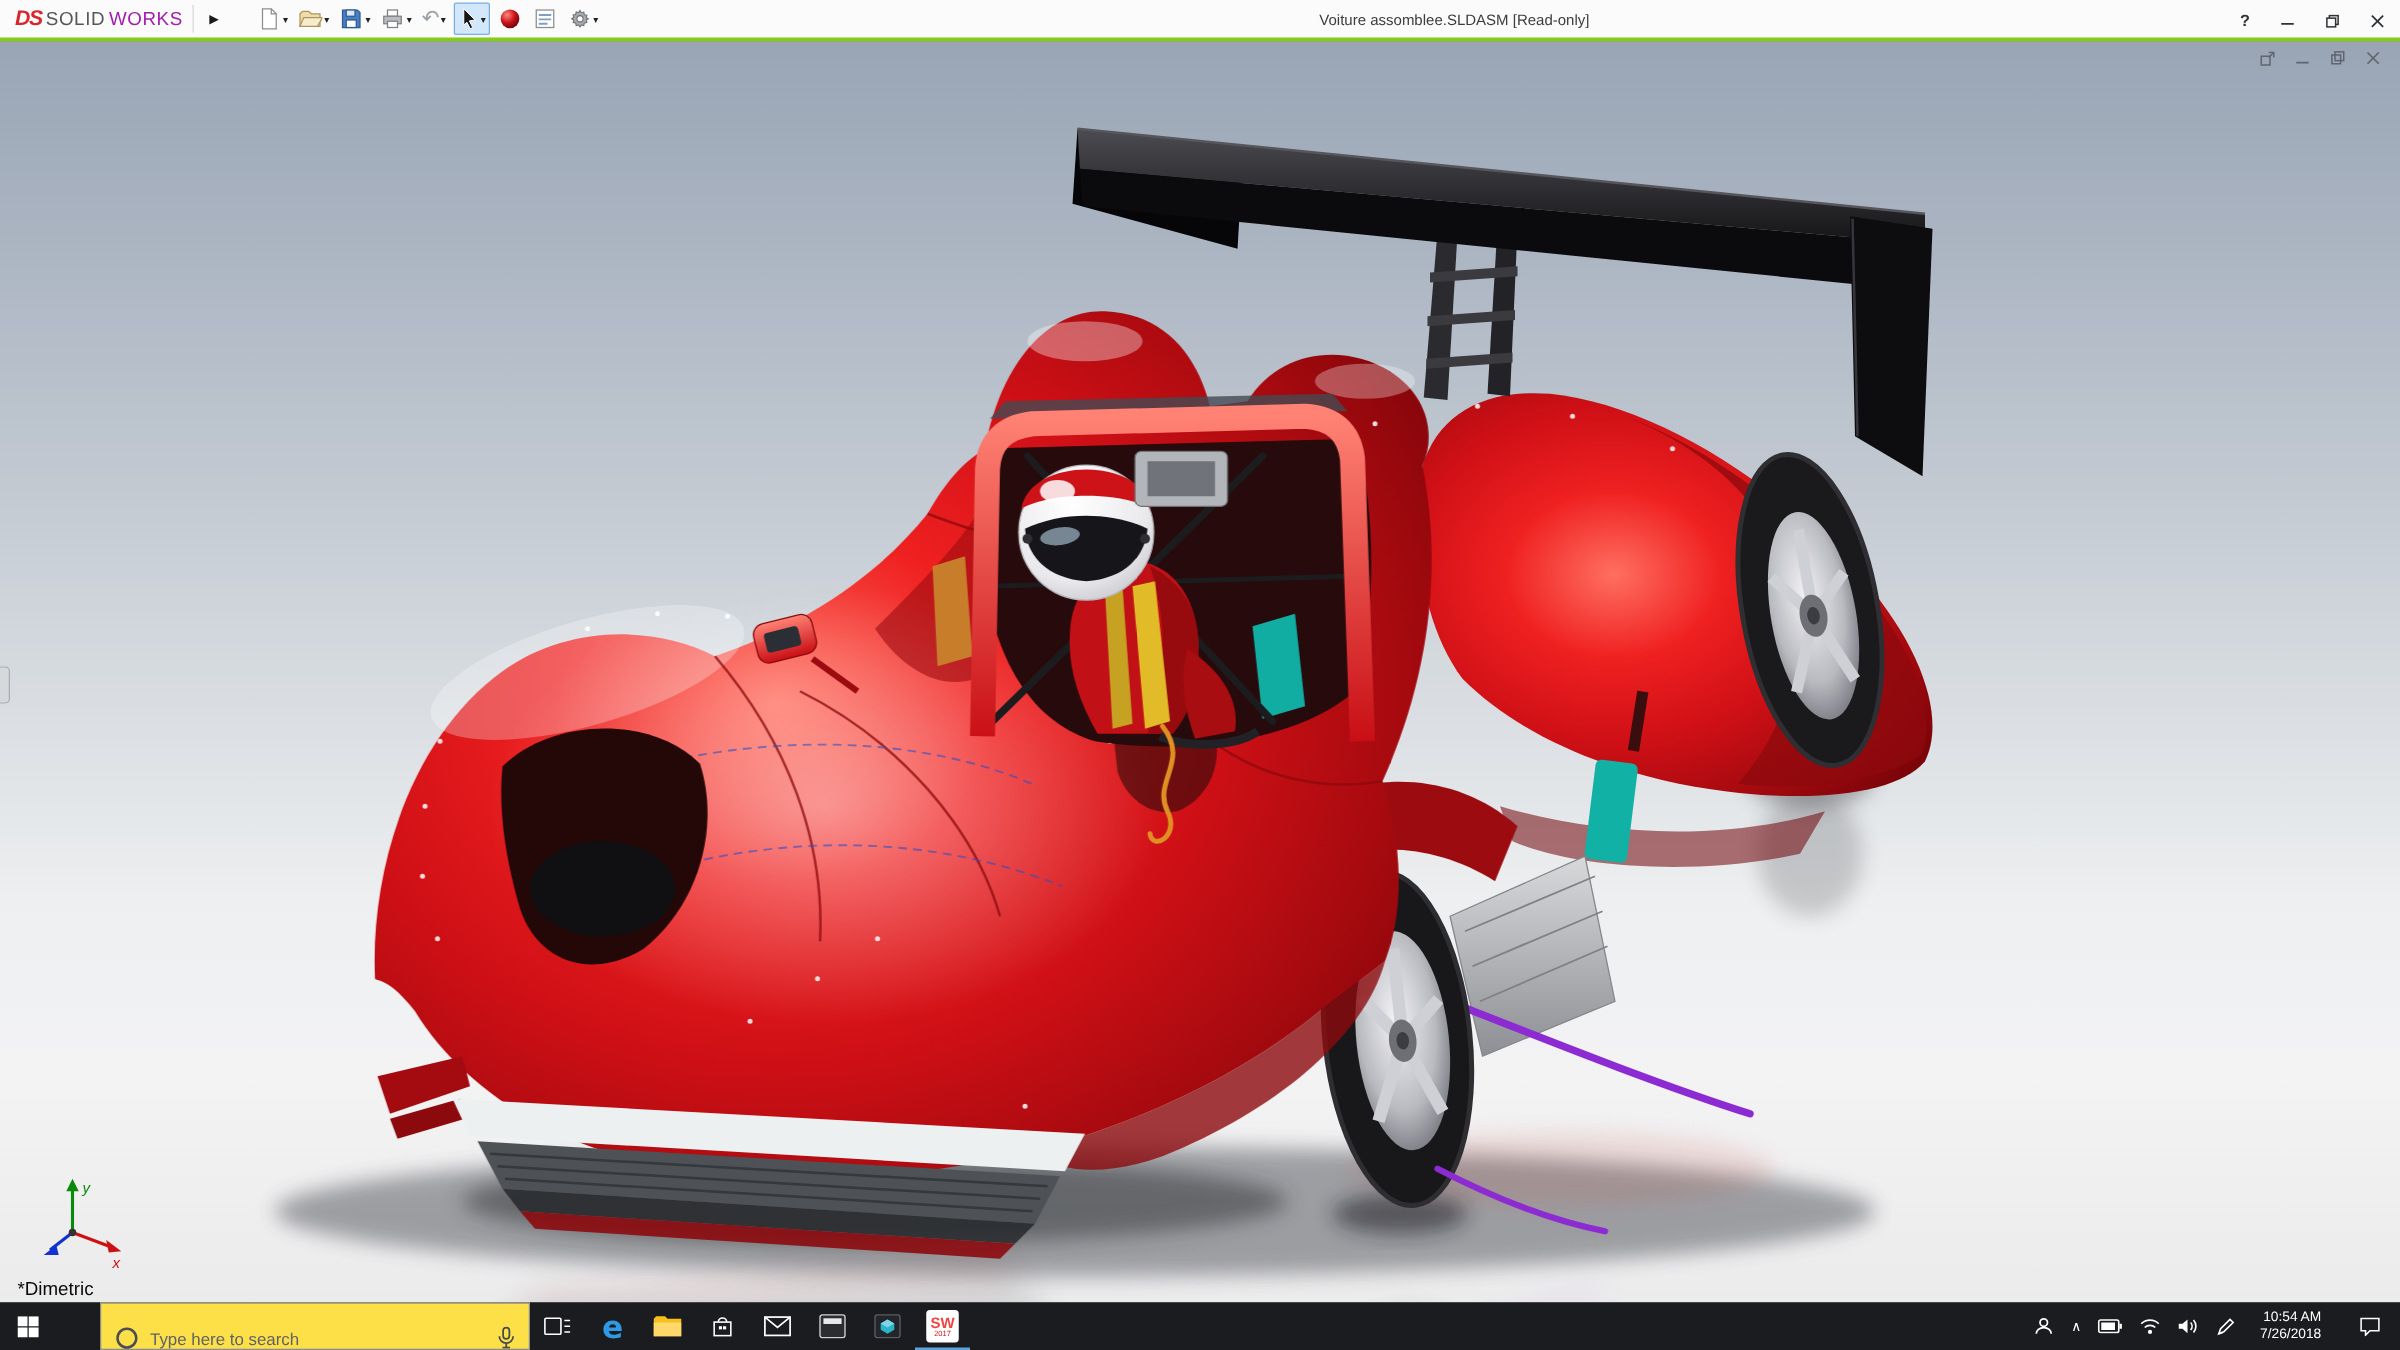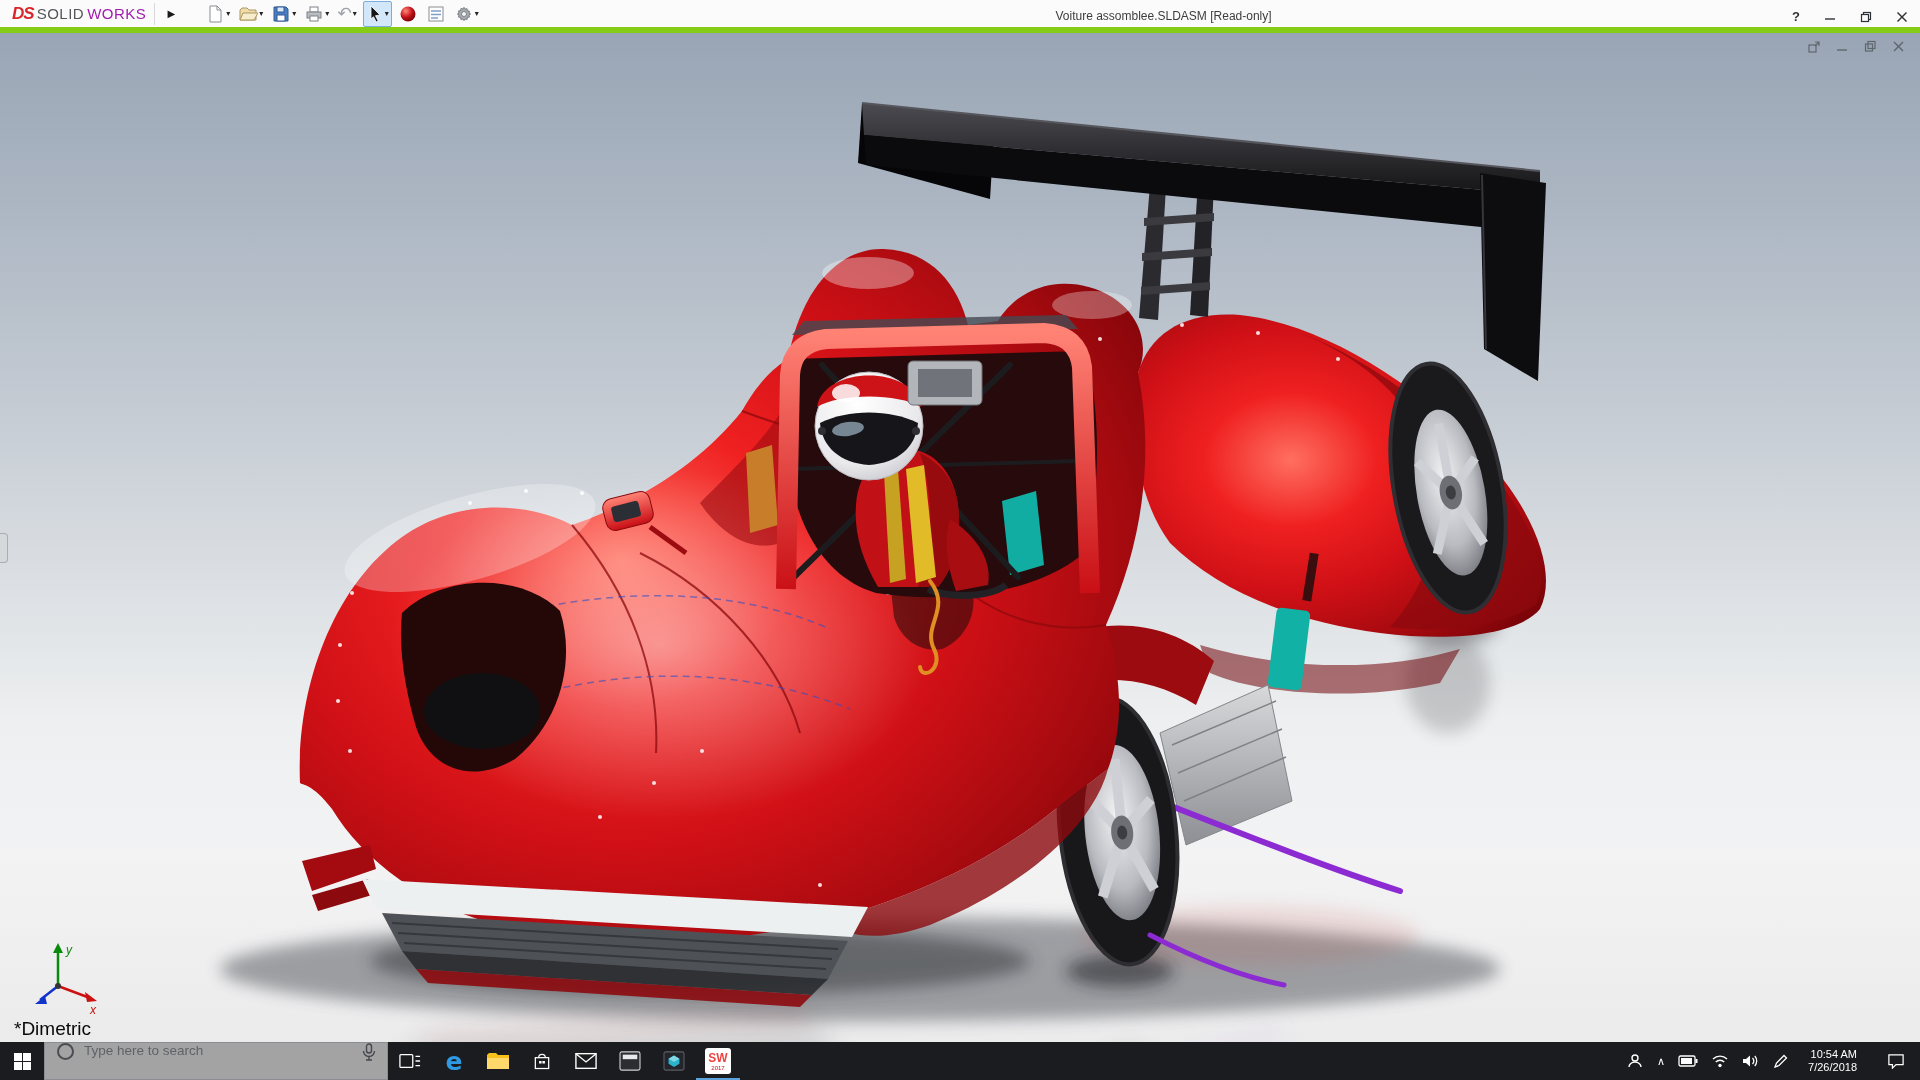--- a/index.html
+++ b/index.html
@@ -1,21 +1,21 @@
 <!DOCTYPE html>
 <html><head>
 <meta charset="utf-8">
 <style>
   * { margin:0; padding:0; box-sizing:border-box; }
   html,body { width:1920px; height:1080px; overflow:hidden; font-family:"Liberation Sans", sans-serif; background:#000; }
   .app { position:relative; width:1920px; height:1080px; }
 
   
   .titlebar { position:absolute; top:0; left:0; right:0; height:33px; background:#fbfbfb;
-              border-bottom:6px solid #84cc16; display:flex; align-items:center; z-index:30; }
+              border-bottom:3px solid #84cc16; display:flex; align-items:center; z-index:30; }
   .brand { display:flex; align-items:baseline; margin-left:12px; gap:3px; }
   .brand .mark { font-style:italic; font-weight:bold; font-size:17px; color:#d9252c; letter-spacing:-1px; }
   .brand .solid { font-weight:normal; font-size:15px; color:#55565a; letter-spacing:.5px; }
   .brand .works { font-weight:normal; font-size:15px; color:#a21caf; letter-spacing:.5px; }
   .sep { width:1px; height:22px; background:#d8d8d8; margin:0 8px; }
   .flyout { font-size:10px; color:#1a1a1a; width:16px; text-align:center; cursor:default; }
   .toolbar { display:flex; align-items:center; margin-left:24px; gap:4px; }
   .tbtn { display:flex; align-items:center; height:26px; padding:0 2px; border-radius:2px; }
   .tbtn .caret { font-size:8px; color:#222; margin-left:1px; }
   .tbtn.active-tool { background:#d2e7fa; border:1px solid #79aede; }
@@ -28,30 +28,30 @@
   .win-controls .wc { color:#2e3236; font-size:13px; font-weight:bold; display:flex; align-items:center; }
 
   
   .viewport { position:absolute; top:33px; left:0; right:0; bottom:38px;
               background:linear-gradient(180deg,#99a5b5 0%, #abb5c2 16%, #c3cad2 36%,
                          #dbdfe3 54%, #edeff0 68%, #f3f3f4 82%, #ebebec 100%); overflow:hidden; }
   .doc-controls { position:absolute; top:6px; right:14px; display:flex; gap:13px; z-index:5; }
   .doc-controls svg { display:block; }
   .edge-tab { position:absolute; left:0; top:500px; width:8px; height:30px; background:#d6d9dc;
               border:1px solid #a9adb2; border-left:none; border-radius:0 4px 4px 0; z-index:5; }
-  .view-label { position:absolute; left:14px; bottom:2px; font-size:19px; color:#0a0a0a; z-index:6; font-weight:500;text-align:right;}
+  .view-label { position:absolute; left:14px; bottom:2px; font-size:15px; color:#0a0a0a; z-index:6; font-weight:500;text-align:right;}
   .triad { position:absolute; left:26px; bottom:26px; z-index:6; }
   .canvas3d { position:absolute; inset:0; width:100%; height:100%; }
 
   
   .taskbar { position:absolute; left:0; right:0; bottom:0; height:38px; background:#1b1c1f;
              display:flex; align-items:center; z-index:40; }
   .tb-cell { width:44px; height:38px; display:flex; align-items:center; justify-content:center; }
-  .search-box { width:344px; height:38px; background:#a3a3a3; display:flex; align-items:flex-start;
-                border:1px solid #8a8d92; }
+  .search-box { width:344px; height:38px; background:#fde047; display:flex; align-items:flex-end;
+                border:1px solid #8a8d92;margin-left:36px; }
   .cortana-ring { width:17px; height:17px; border:2px solid #4a4d52; border-radius:50%; margin:0 10px 0 12px; }
   .search-box input { flex:1; border:none; outline:none; font-size:13.5px; color:#333; background:transparent;
                       font-family:"Liberation Sans",sans-serif; }
   .search-box input::placeholder { color:#5f6368; }
   .mic { margin:0 10px; }
   .edge-e { font-size:25px; font-weight:bold; color:#2f9ae3; font-family:"DejaVu Sans",sans-serif; }
   .sw-tile { width:26px; height:26px; background:#fff; border-radius:3px; display:flex; flex-direction:column;
              align-items:center; justify-content:center; line-height:1; }
   .sw-tile .sw { color:#ef4444; font-weight:bold; font-size:12px; }
   .sw-tile .yr { color:#d11016; font-size:6px; margin-top:1px; }

